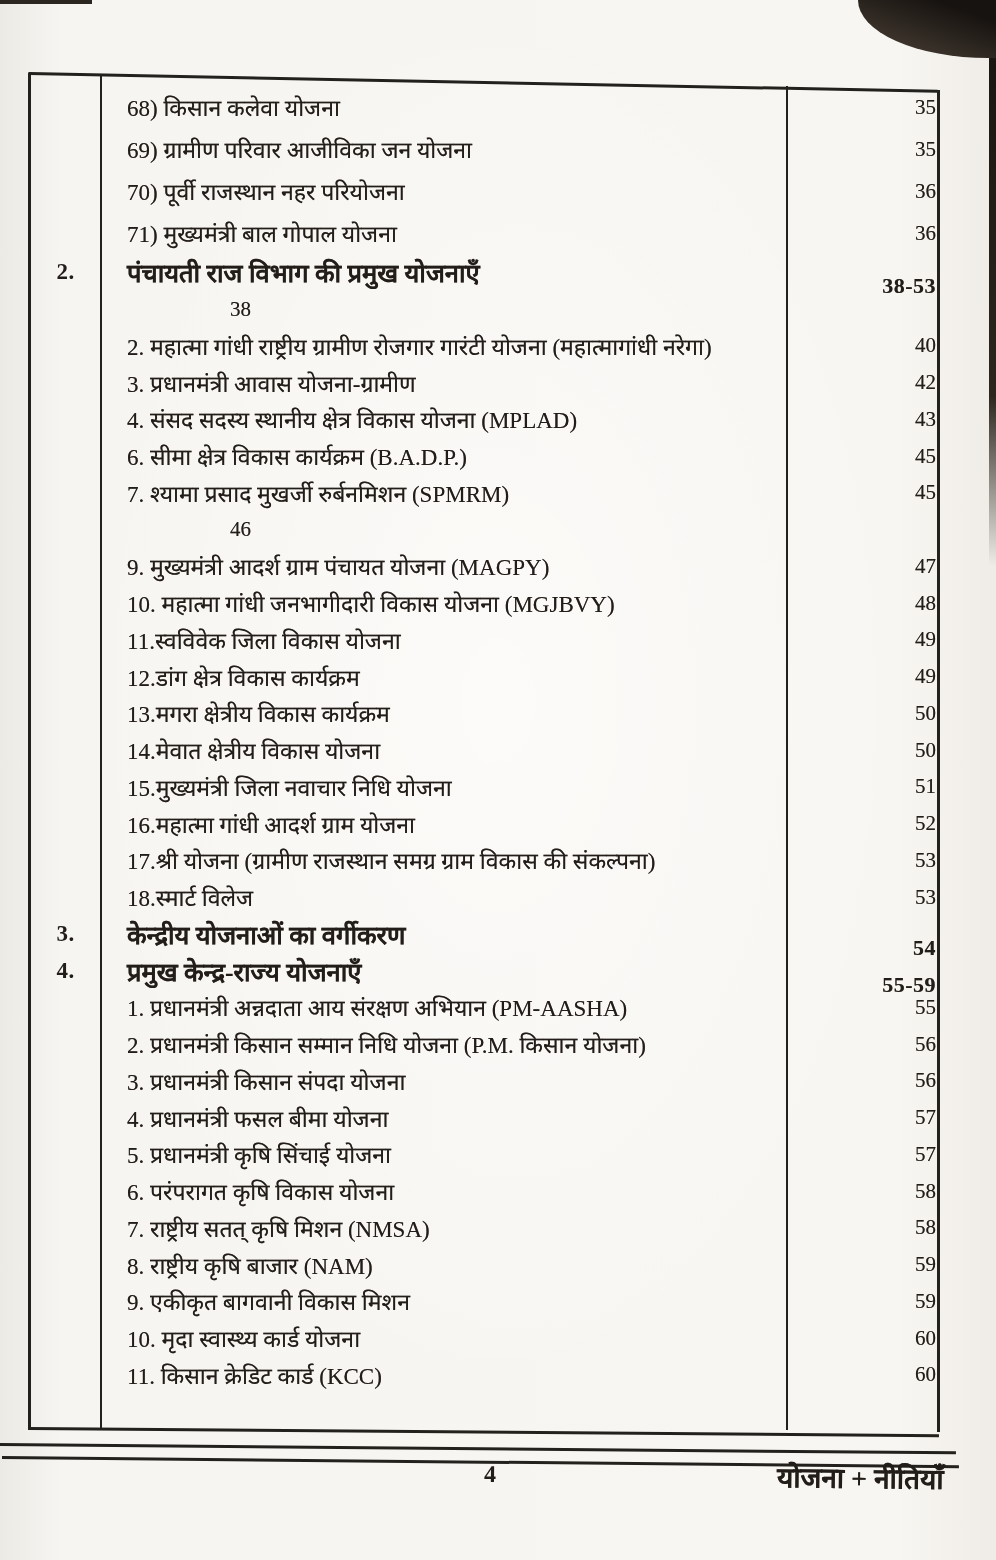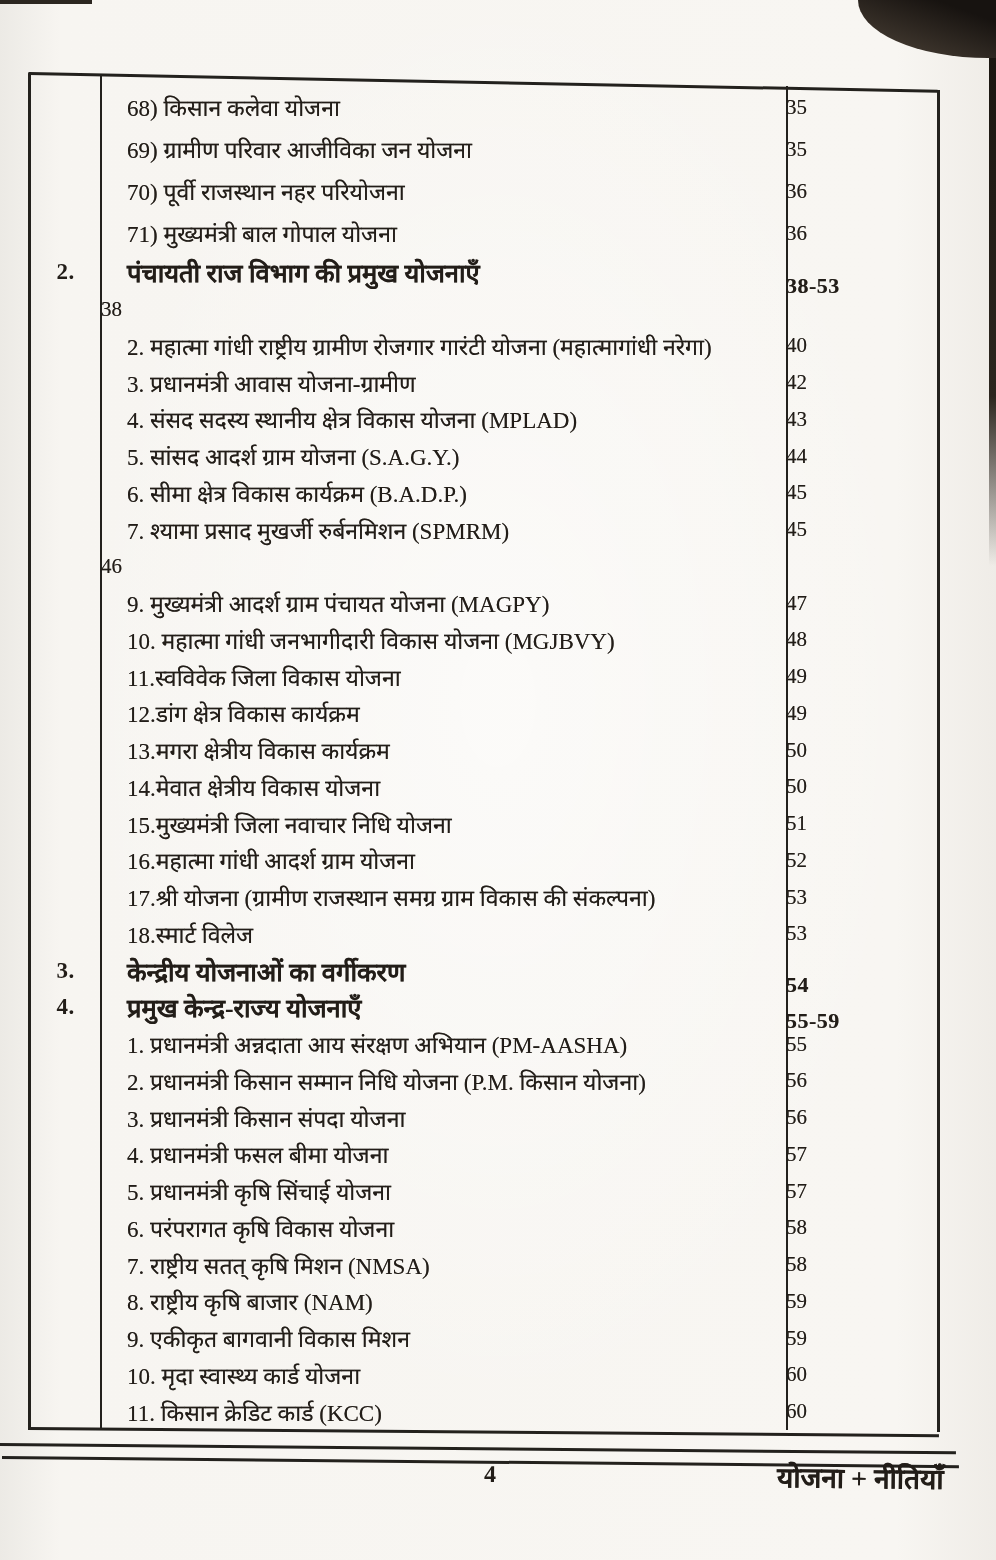--- a/index.html
+++ b/index.html
@@ -47,21 +47,21 @@
   .cell-serial{
     width:71px;flex:0 0 71px;text-align:center;
     font-weight:bold;font-size:23px;letter-spacing:0.5px;
   }
   .cell-title{
     width:685px;flex:0 0 685px;box-sizing:border-box;padding-left:26px;
     font-size:23px;white-space:nowrap;overflow:hidden;
     text-shadow:0 0 0.5px rgba(20,15,10,0.55);
   }
   .cell-page{
-    width:150px;flex:0 0 150px;text-align:left;font-size:21px;
+    width:150px;flex:0 0 150px;text-align:right;font-size:21px;
     text-shadow:0 0 0.5px rgba(20,15,10,0.5);
   }
   .row.bold .cell-title{font-weight:bold;font-size:25.5px;}
   .row.bold .cell-page{font-weight:bold;font-size:22px;letter-spacing:0.5px;margin-top:28px;}
   
   .f-rule1{left:0;top:1443px;width:956px;height:2.5px;transform:rotate(0.5deg);transform-origin:left center;}
   .f-rule2{left:2px;top:1456px;width:957px;height:2.5px;transform:rotate(0.55deg);transform-origin:left center;}
   .footer-num{
     position:absolute;left:455px;top:1461px;width:70px;text-align:center;
     font-size:24px;font-weight:bold;transform:rotate(0.6deg);
@@ -128,25 +128,20 @@
     <span class="cell-title">3. प्रधानमंत्री आवास योजना-ग्रामीण</span>
     <span class="cell-page">42</span>
   </div>
       <div class="row">
     <span class="cell-serial"></span>
     <span class="cell-title">4. संसद सदस्य स्थानीय क्षेत्र विकास योजना (MPLAD)</span>
     <span class="cell-page">43</span>
   </div>
       <div class="row">
     <span class="cell-serial"></span>
-    <span class="cell-title">5. सांसद आदर्श ग्राम योजना (S.A.G.Y.)</span>
-    <span class="cell-page">44</span>
-  </div>
-      <div class="row">
-    <span class="cell-serial"></span>
     <span class="cell-title">6. सीमा क्षेत्र विकास कार्यक्रम (B.A.D.P.)</span>
     <span class="cell-page">45</span>
   </div>
       <div class="row">
     <span class="cell-serial"></span>
     <span class="cell-title">7. श्यामा प्रसाद मुखर्जी रुर्बनमिशन (SPMRM)</span>
     <span class="cell-page">45</span>
   </div>
       <div class="row">
     <span class="cell-serial"></span>

